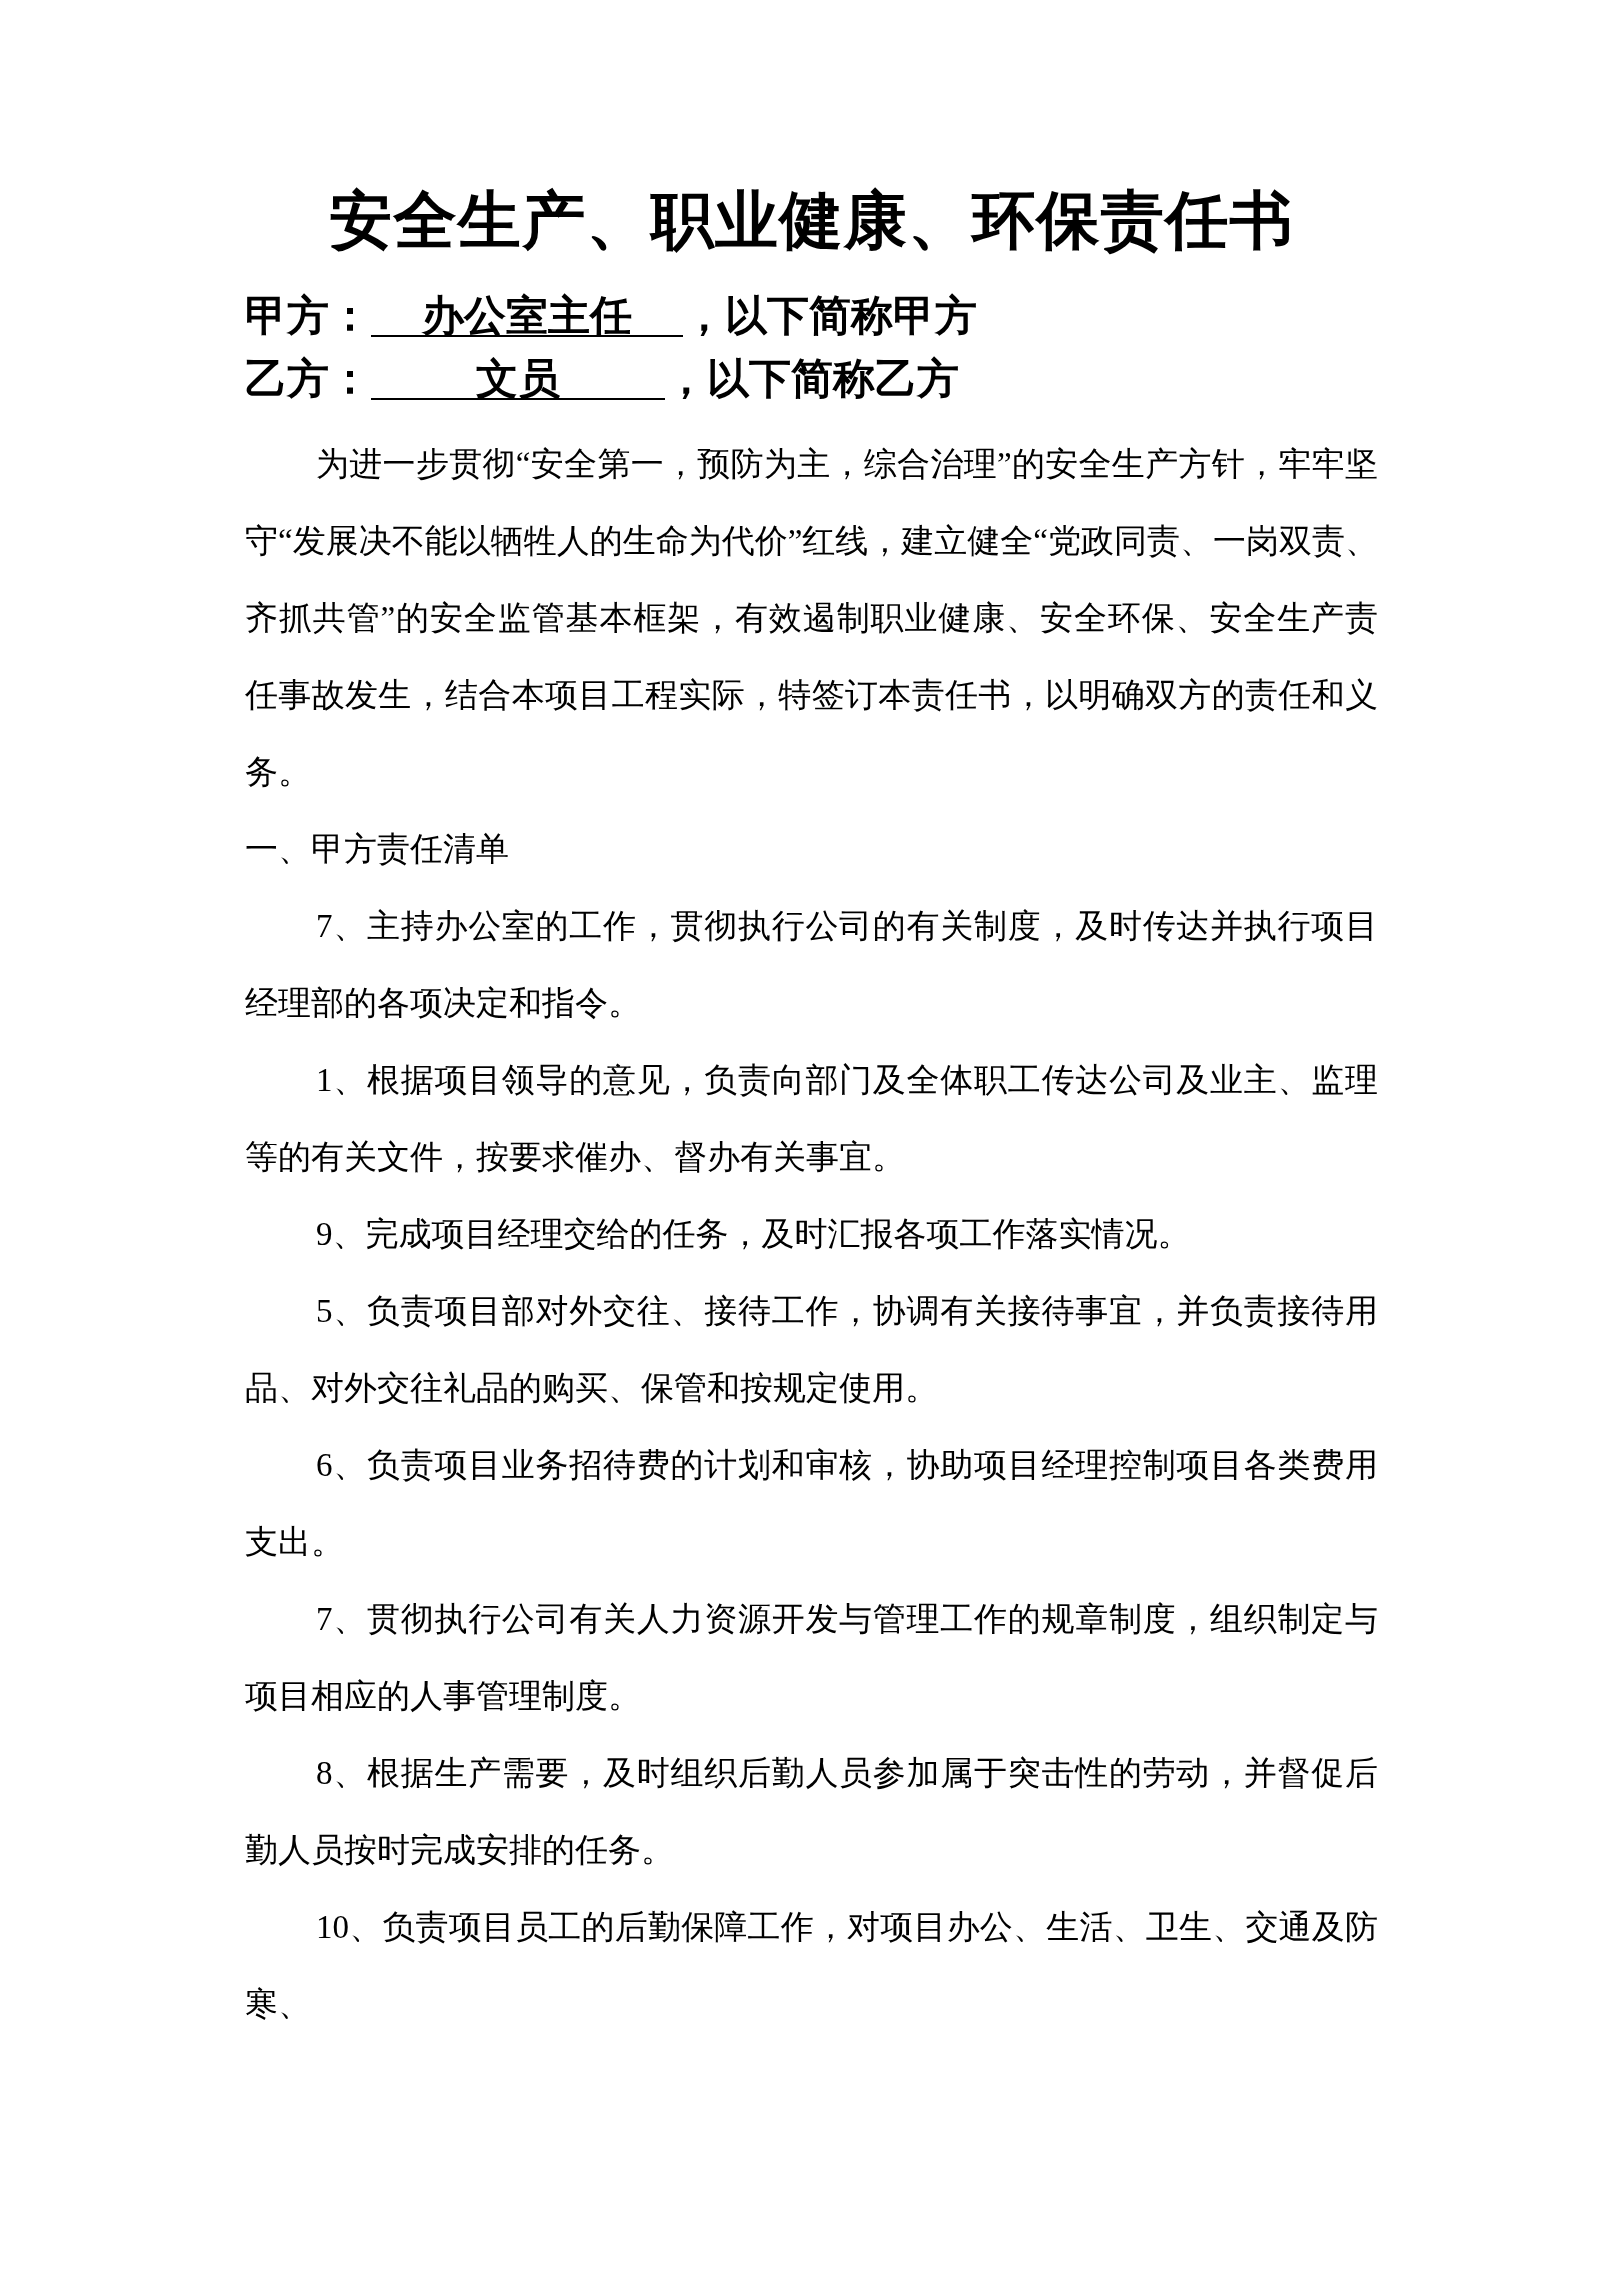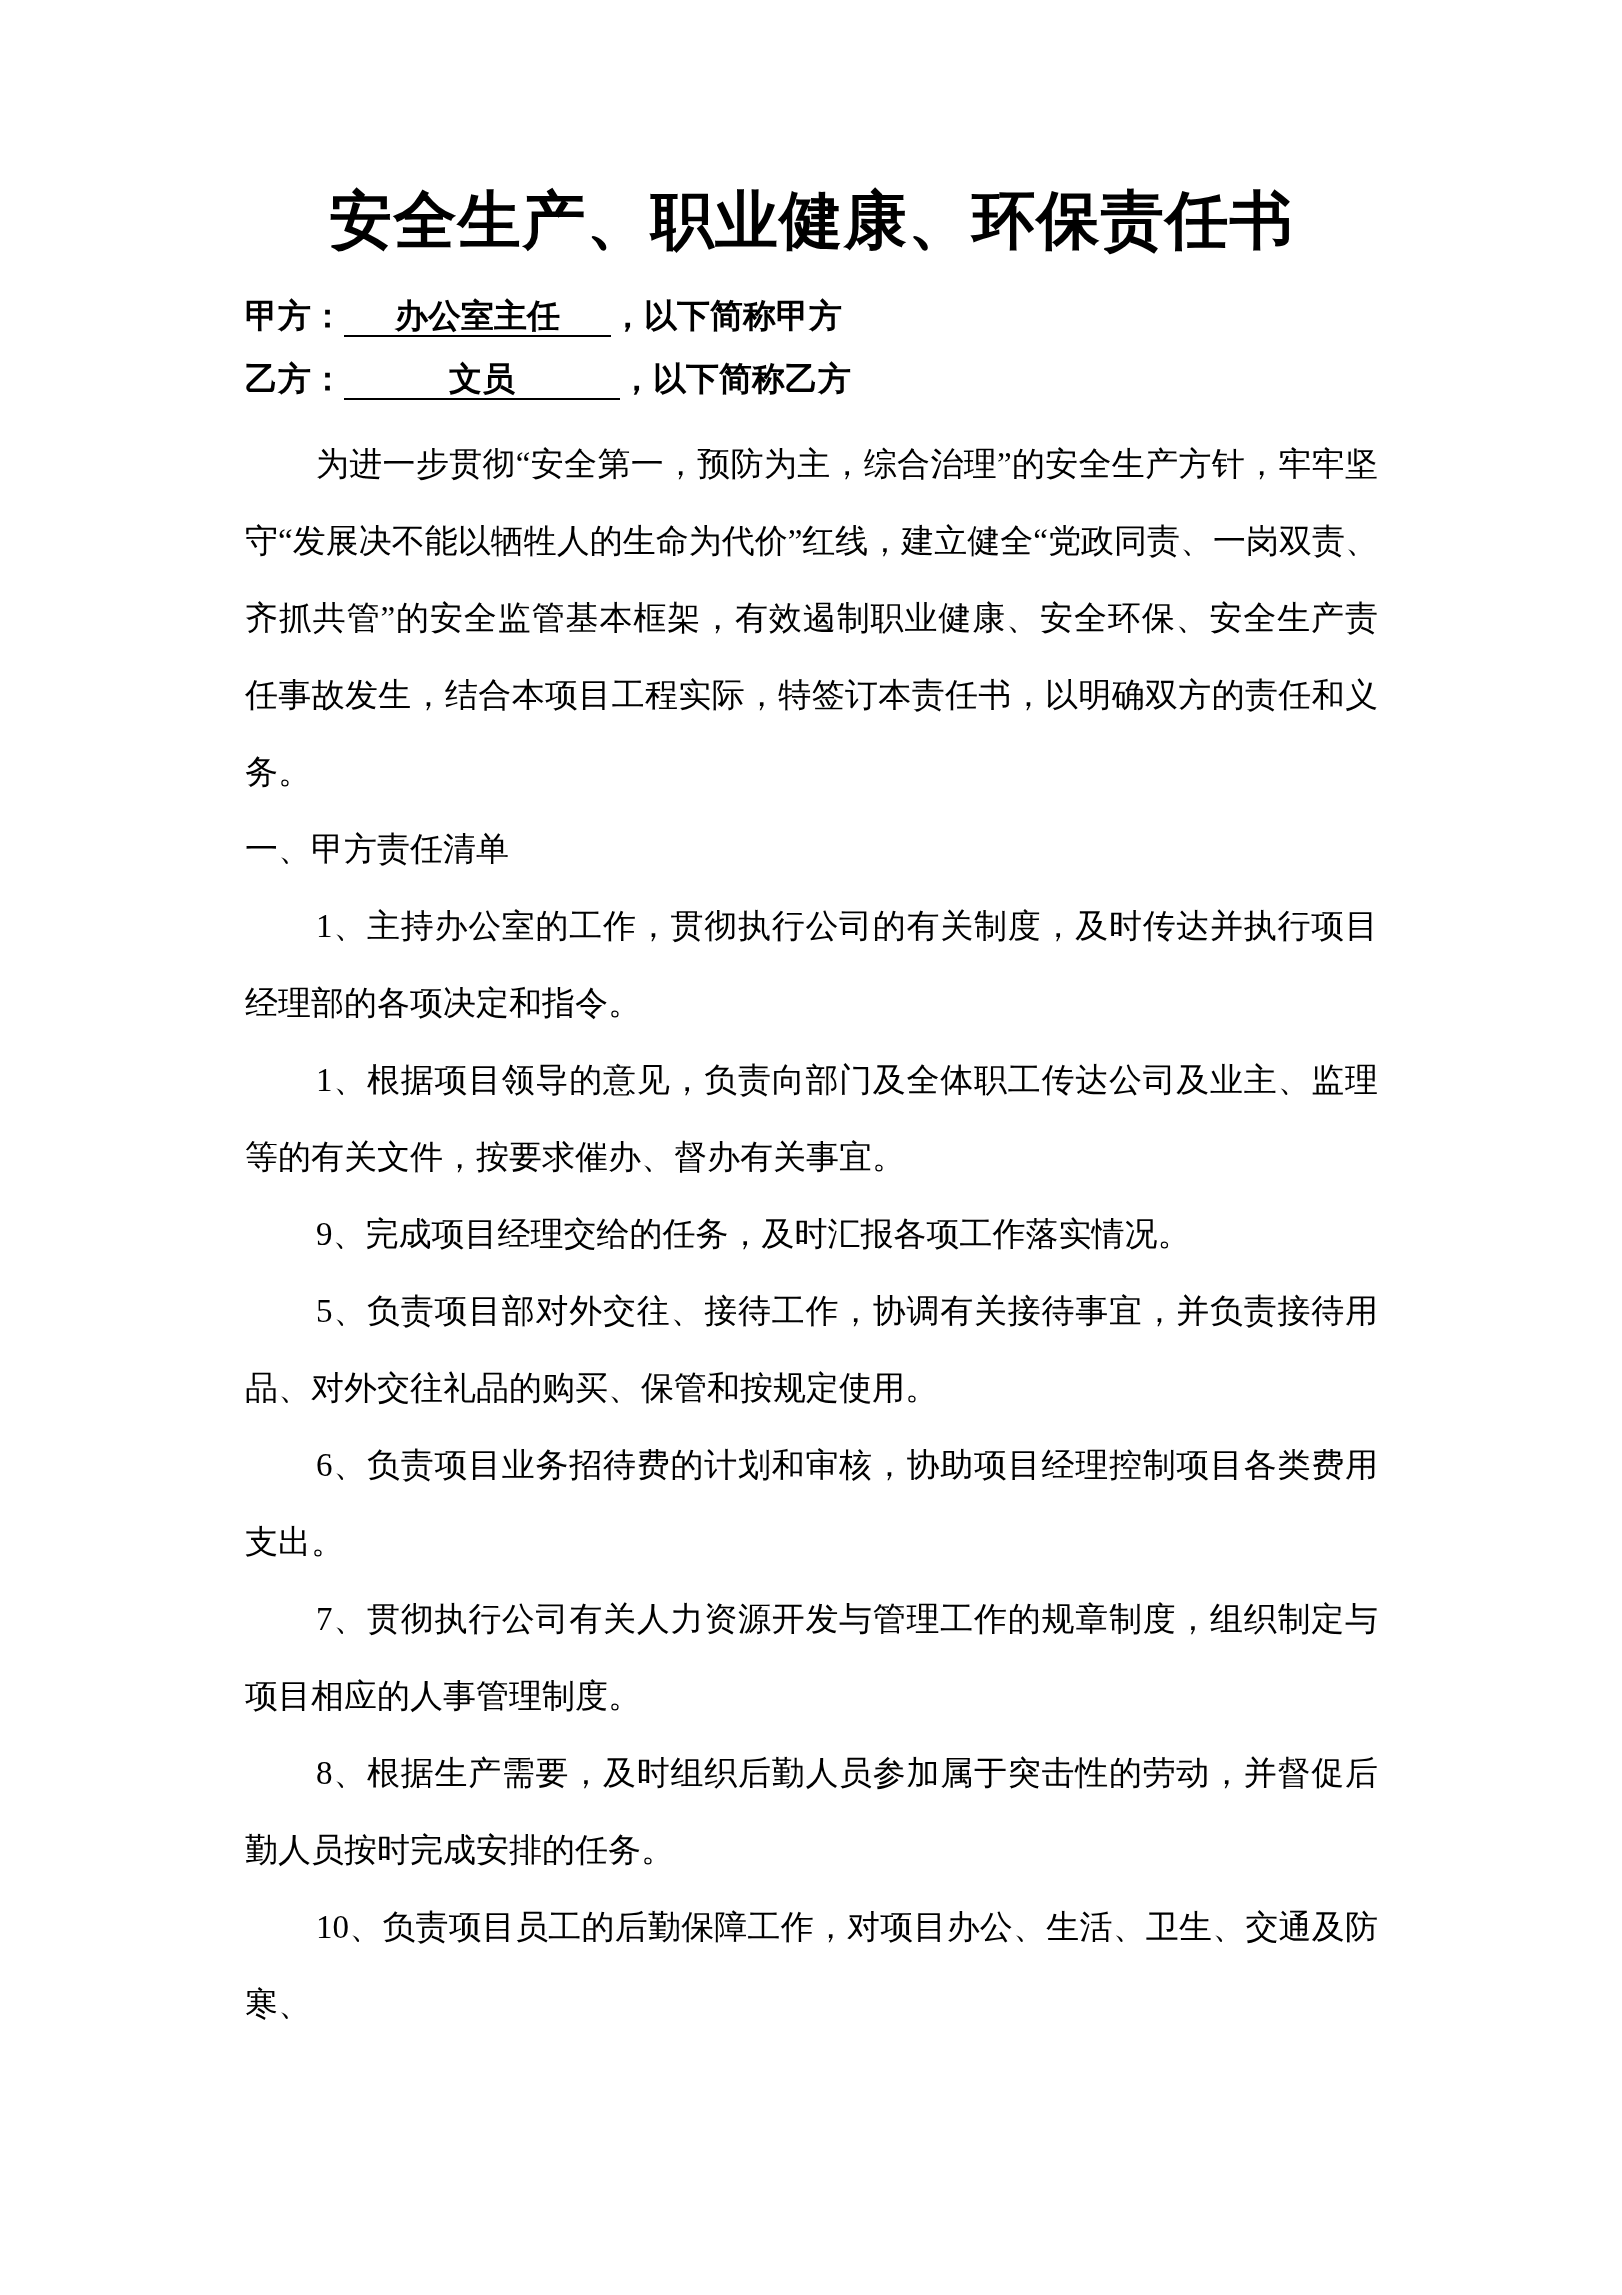--- a/index.html
+++ b/index.html
@@ -26,21 +26,21 @@
     margin: 0;
     font-size: 63px;
     font-weight: bold;
     text-align: center;
     line-height: 92px;
     letter-spacing: 1.3px;
     white-space: nowrap;
   }
   .parties {
     margin-top: 18.3px;
-    font-size: 33px;
+    font-size: 42px;
     font-weight: bold;
   }
   .party-line {
     line-height: 63px;
     white-space: nowrap;
   }
   .blank {
     display: inline-block;
     border-bottom: 2px solid #000000;
     text-align: center;
@@ -79,21 +79,21 @@
     <div class="party-line">
       <span>乙方：</span><span class="blank blank-b">文员</span><span>，以下简称乙方</span>
     </div>
   </div>
 
   <div class="body-text">
     <p class="para">为进一步贯彻“安全第一，预防为主，综合治理”的安全生产方针，牢牢坚守“发展决不能以牺牲人的生命为代价”红线，建立健全“党政同责、一岗双责、齐抓共管”的安全监管基本框架，有效遏制职业健康、安全环保、安全生产责任事故发生，结合本项目工程实际，特签订本责任书，以明确双方的责任和义务。</p>
 
     <p class="para heading">一、甲方责任清单</p>
 
-    <p class="para">1、主持办公室的工作，贯彻执行公司的有关制度，及时传达并执行项目经理部的各项决定和指令。</p>
+    <p class="para">7、主持办公室的工作，贯彻执行公司的有关制度，及时传达并执行项目经理部的各项决定和指令。</p>
     <p class="para">1、根据项目领导的意见，负责向部门及全体职工传达公司及业主、监理等的有关文件，按要求催办、督办有关事宜。</p>
     <p class="para">9、完成项目经理交给的任务，及时汇报各项工作落实情况。</p>
     <p class="para">5、负责项目部对外交往、接待工作，协调有关接待事宜，并负责接待用品、对外交往礼品的购买、保管和按规定使用。</p>
     <p class="para">6、负责项目业务招待费的计划和审核，协助项目经理控制项目各类费用支出。</p>
     <p class="para">7、贯彻执行公司有关人力资源开发与管理工作的规章制度，组织制定与项目相应的人事管理制度。</p>
     <p class="para">8、根据生产需要，及时组织后勤人员参加属于突击性的劳动，并督促后勤人员按时完成安排的任务。</p>
     <p class="para">10、负责项目员工的后勤保障工作，对项目办公、生活、卫生、交通及防寒、</p>
   </div>
 
 </div>

